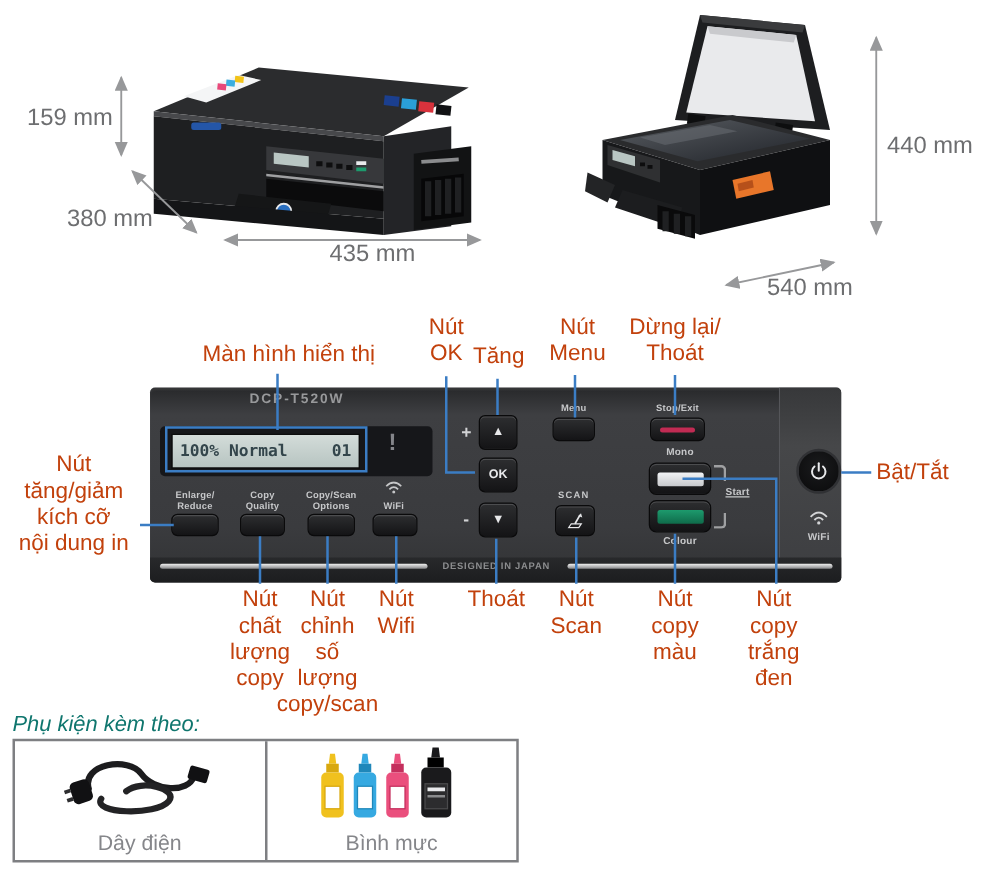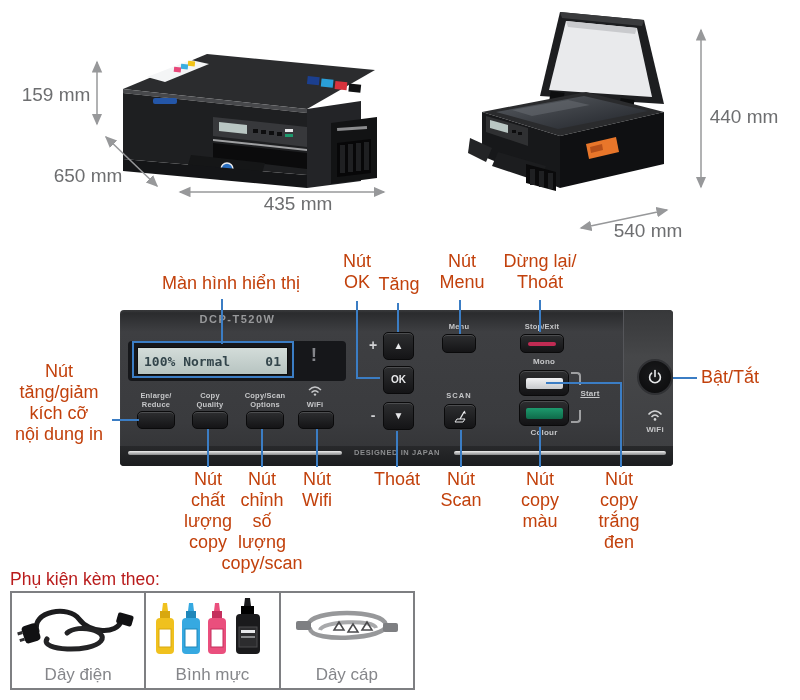--- a/index.html
+++ b/index.html
@@ -102,21 +102,21 @@
       <polygon points="118,138 148,131 151,146 121,153" fill="#e8762a"></polygon>
       <polygon points="122,141 134,138 135,144 123,147" fill="#b6501a"></polygon>
       <polygon points="58,158 88,166 88,185 58,177" fill="#0a0a0b"></polygon>
       <rect x="62" y="163" width="5" height="16" fill="#1f2022"></rect>
         <rect x="71" y="165" width="5" height="16" fill="#1f2022"></rect>
       <rect x="80" y="167" width="5" height="16" fill="#1f2022"></rect>
     </g>
   </svg>
 
   <div class="dim" style="left:16px;top:84px;width:80px;">159 mm</div>
-  <div class="dim" style="left:46px;top:165px;width:84px;">650 mm</div>
+  <div class="dim" style="left:46px;top:165px;width:84px;">380 mm</div>
   <div class="dim" style="left:256px;top:193px;width:84px;">435 mm</div>
   <div class="dim" style="left:702px;top:106px;width:84px;">440 mm</div>
   <div class="dim" style="left:606px;top:220px;width:84px;">540 mm</div>
 
   <div class="callout" style="left:133px;top:273px;width:196px;">Màn hình hiển thị</div>
   <div class="callout" style="left:331px;top:251px;width:52px;">Nút
 OK</div>
   <div class="callout" style="left:373px;top:274px;width:52px;">Tăng</div>
   <div class="callout" style="left:433px;top:251px;width:58px;">Nút
 Menu</div>
@@ -236,21 +236,21 @@
       </svg>
       <div class="pl" style="position:static;font-size:8px;">WiFi</div>
     </div>
 
     <div style="left:0;top:136px;width:553px;height:20px;background:linear-gradient(180deg,#28292b,#1c1d1f);border-radius:0 0 4px 4px;"></div>
     <div style="left:8px;top:141px;width:214px;height:4px;background:linear-gradient(180deg,#f0f0f0,#87888a);border-radius:2px;"></div>
     <div class="pl" style="left:220px;top:138px;width:114px;color:#8c8d8f;letter-spacing:.6px;">DESIGNED IN JAPAN</div>
     <div style="left:334px;top:141px;width:212px;height:4px;background:linear-gradient(180deg,#f0f0f0,#87888a);border-radius:2px;"></div>
   </div>
 
-  <div class="abs" style="left:10px;top:569px;font-size:17.5px;color:#b91c1c;">Phụ kiện kèm theo:</div>
+  <div class="abs" style="left:10px;top:569px;font-size:17.5px;color:#0f766e;font-style:italic;">Phụ kiện kèm theo:</div>
   <div id="acc-table">
     <div class="acc-cell">
       <svg width="122" height="58" viewBox="0 0 122 58">
         <g>
           <path d="M20,34 C14,14 52,8 62,22 C72,36 100,38 104,24" fill="none" stroke="#1c1c1e" stroke-width="5" stroke-linecap="round"></path>
           <path d="M30,42 C22,54 74,56 84,44 C92,34 62,26 50,36" fill="none" stroke="#232325" stroke-width="5" stroke-linecap="round"></path>
           <g transform="rotate(-18 15 36)">
             <rect x="6" y="27" width="16" height="18" rx="4" fill="#111113"></rect>
             <rect x="1" y="31" width="5" height="3" fill="#2e2e30"></rect>
               <rect x="1" y="38" width="5" height="3" fill="#2e2e30"></rect>
@@ -283,34 +283,20 @@
         <g>
           <polygon points="94,1 99,1 100,9 93,9" fill="#1a1a1c"></polygon>
             <rect x="90" y="9" width="13" height="8" fill="#000"></rect>
           <rect x="85" y="17" width="24" height="40" rx="4" fill="#1a1a1c"></rect>
             <rect x="88" y="30" width="18" height="20" fill="#2c2c2e" stroke="#4a4a4c"></rect>
           <rect x="90" y="33" width="14" height="3" fill="#e8e9eb"></rect>
             <rect x="90" y="39" width="14" height="2" fill="#8a8b8d"></rect>
         </g>
       </svg>
       <div class="acc-label">Bình mực</div>
-    </div>
-    <div class="acc-cell">
-      <svg width="122" height="58" viewBox="0 0 122 58">
-        <g>
-          <path d="M22,28 C24,12 98,12 100,28 C102,42 26,46 24,32" fill="none" stroke="#97989a" stroke-width="4.5" stroke-linecap="round"></path>
-          <path d="M34,33 C36,24 88,22 90,31" fill="none" stroke="#a8a9ab" stroke-width="4"></path>
-          <rect x="10" y="24" width="15" height="9" rx="2" fill="#7e7f82"></rect>
-          <rect x="97" y="26" width="15" height="9" rx="2" fill="#7e7f82"></rect>
-          <path d="M48,33 L53,25 L58,33 Z" fill="none" stroke="#4a4a4c" stroke-width="1.5"></path>
-          <path d="M62,35 L67,27 L72,35 Z" fill="none" stroke="#4a4a4c" stroke-width="1.5"></path>
-          <path d="M76,33 L81,25 L86,33 Z" fill="none" stroke="#4a4a4c" stroke-width="1.5"></path>
-        </g>
-      </svg>
-      <div class="acc-label">Dây cáp</div>
     </div>
   </div>
 
   <svg id="overlay" width="800" height="700" viewBox="0 0 800 700">
     <defs>
       <marker id="ah" orient="auto-start-reverse" markerWidth="9" markerHeight="8" refX="7" refY="3.5">
         <path d="M0,0 L8,3.5 L0,7 Z" fill="#97989a"></path>
       </marker>
     </defs>
     <g stroke="#97989a" stroke-width="1.5">

